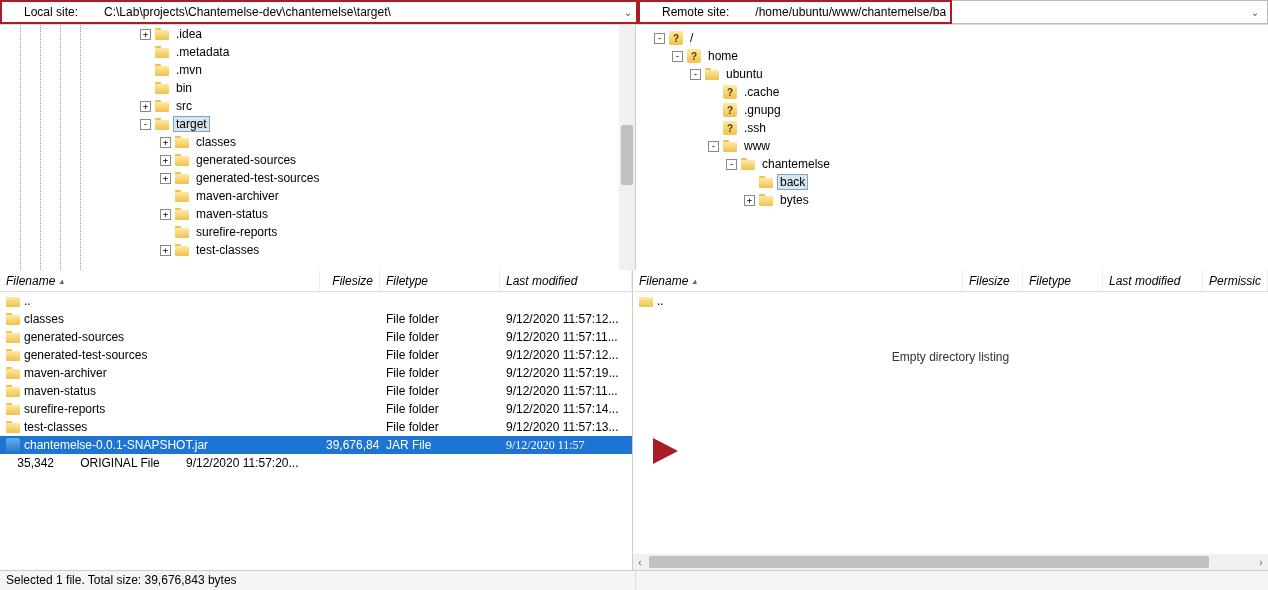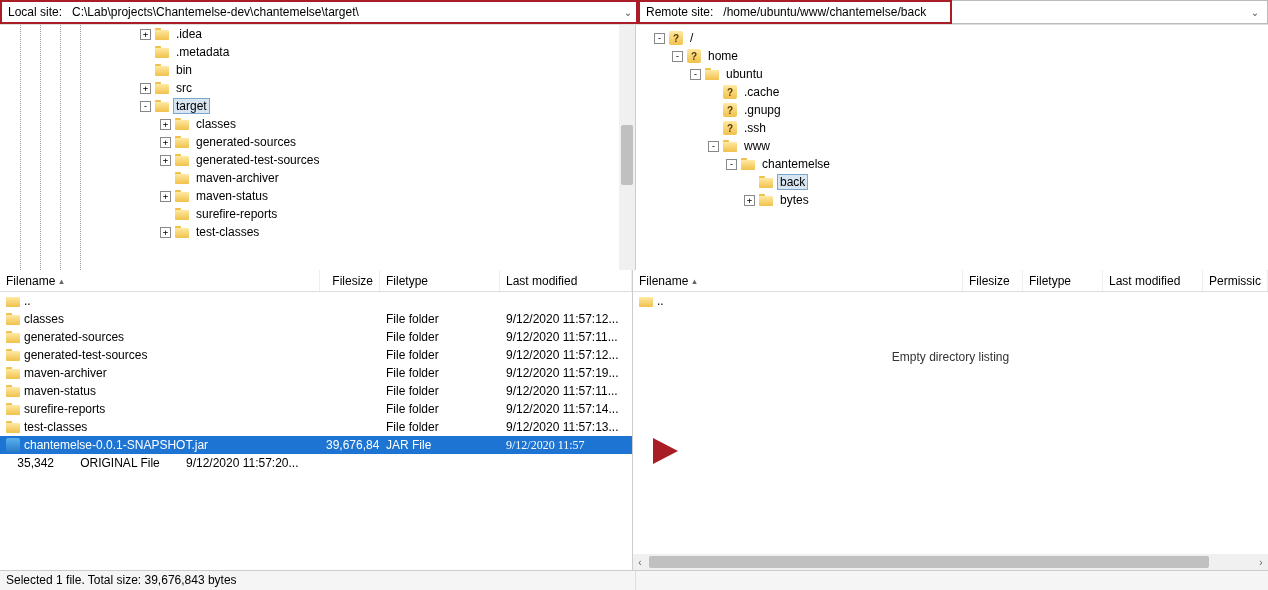--- a/index.html
+++ b/index.html
@@ -16,21 +16,21 @@
 .top-row { display: flex; height: 24px; }
 .site-box {
   display: flex;
   align-items: center;
   border: 2px solid #a81d26;
   background: #fff;
 }
 .site-box.local { width: 638px; }
 .site-box.remote { width: 314px; }
 .site-label {
-  padding: 0 6px;
+  padding: 0 22px;
   white-space: nowrap;
 }
 .site-input {
   flex: 1;
   border: none;
   outline: none;
   font: inherit;
   padding: 0 4px;
   height: 100%;
   background: #fff;
@@ -147,20 +147,21 @@
   flex-direction: column;
   position: relative;
 }
 .list-pane.local { width: 636px; border-right: 1px solid #ccc; }
 .list-pane.remote { flex: 1; }
 .list-header {
   display: flex;
   height: 22px;
   border-bottom: 1px solid #ddd;
   background: #fff;
+  font-style: italic;
 }
 .list-header .col {
   padding: 3px 6px;
   border-right: 1px solid #eee;
   white-space: nowrap;
   overflow: hidden;
   cursor: pointer;
   display: flex;
   align-items: center;
 }
@@ -292,20 +293,26 @@
           <span class="ind" style="width: 140px;"></span>
           <span class="expander">+</span>
           <span class="folder-icon"></span>
           <span class="tree-label">.idea</span>
         </div>
         <div class="tree-node">
           <span class="ind" style="width: 140px;"></span>
           <span class="expander empty"></span>
           <span class="folder-icon"></span>
           <span class="tree-label">.metadata</span>
+        </div>
+        <div class="tree-node">
+          <span class="ind" style="width: 140px;"></span>
+          <span class="expander empty"></span>
+          <span class="folder-icon"></span>
+          <span class="tree-label">.mvn</span>
         </div>
         <div class="tree-node">
           <span class="ind" style="width: 140px;"></span>
           <span class="expander empty"></span>
           <span class="folder-icon"></span>
           <span class="tree-label">bin</span>
         </div>
         <div class="tree-node">
           <span class="ind" style="width: 140px;"></span>
           <span class="expander">+</span>

